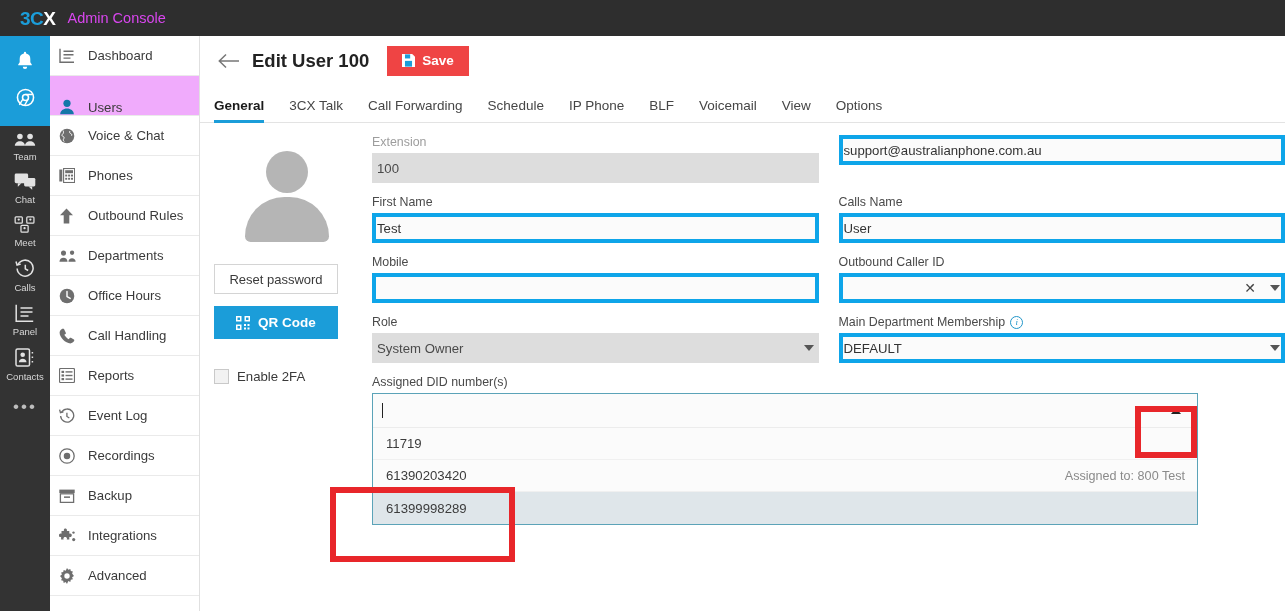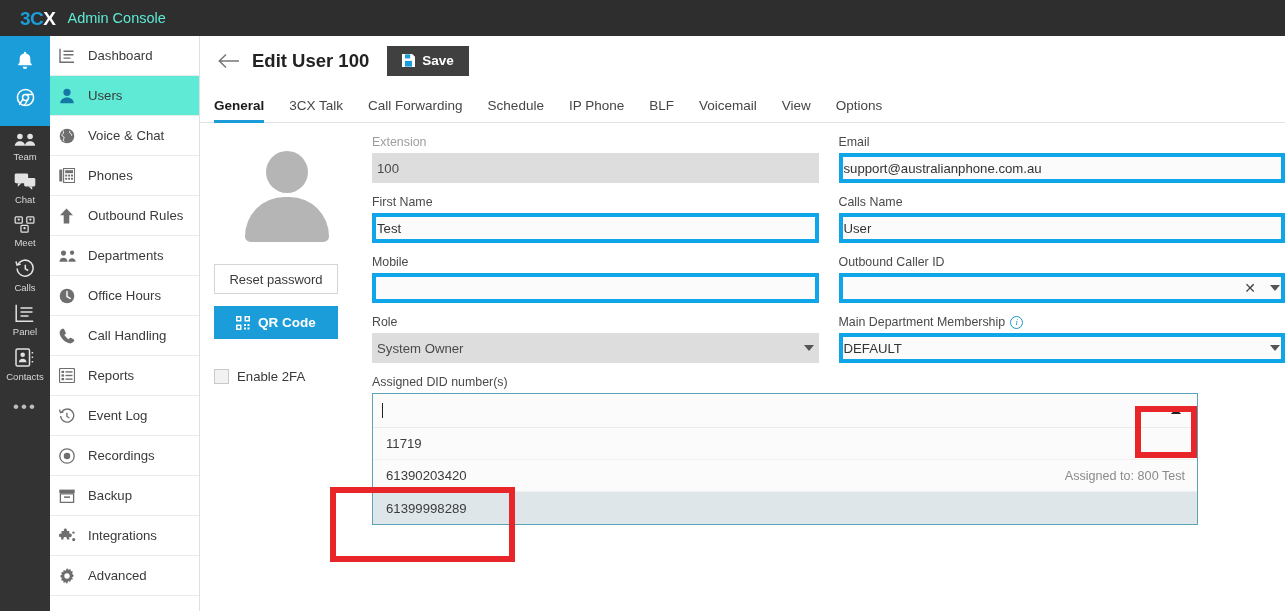--- a/index.html
+++ b/index.html
@@ -15,21 +15,21 @@
     position: absolute; left: 0; top: 0; width: 1285px; height: 36px;
     background: #2e2e2e; display: flex; align-items: center;
   }
   .brand-logo {
     margin-left: 20px; font-size: 19px; font-weight: bold;
     letter-spacing: -0.5px; line-height: 1;
   }
   .brand-logo .c3 { color: #1b9dd9; }
   .brand-logo .cx { color: #ffffff; }
   .brand-title {
-    margin-left: 12px; color: #5eead4; font-size: 14.5px; font-weight: normal;
+    margin-left: 12px; color: #d946ef; font-size: 14.5px; font-weight: normal;
   }
 
   
   .rail {
     position: absolute; left: 0; top: 36px; width: 50px; height: 575px;
     background: #333333;
   }
   .rail-top { background: #1b9dd9; height: 90px; width: 50px;
     display: flex; flex-direction: column; align-items: center;
     justify-content: space-around; padding: 8px 0; }
@@ -45,39 +45,39 @@
   
   .sidebar {
     position: absolute; left: 50px; top: 36px; width: 150px; height: 575px;
     background: #ffffff; border-right: 1px solid #e0e0e0; overflow: hidden;
   }
   .nav-item {
     height: 40px; display: flex; align-items: center;
     border-bottom: 1px solid #eaeaea; padding-left: 9px;
     font-size: 13.2px; color: #3a3a3a; background: #ffffff;
   }
-  .nav-item.active { background: #5eead4; }
+  .nav-item.active { background: #f0abfc; align-items: flex-end; }
   .nav-item .nav-ico {
     width: 22px; min-width: 22px; display: flex;
     align-items: center; justify-content: flex-start; margin-right: 7px;
   }
   .nav-item.active .nav-ico svg { fill: #1477a8; }
 
   
   .main { position: absolute; left: 200px; top: 36px;
     width: 1085px; height: 575px; background: #ffffff; }
 
   .page-head { height: 49px; display: flex; align-items: center;
     padding-left: 14px; }
   .back-arrow { width: 30px; height: 30px; display: flex;
     align-items: center; justify-content: center; color: #777; }
   .page-title { font-size: 18.5px; font-weight: bold; color: #222;
     margin-left: 8px; margin-right: 18px; }
   .save-btn {
-    background: #404040; color: #fff; border: none;
+    background: #ef4444; color: #fff; border: none;
     height: 30px; padding: 0 15px; display: flex; align-items: center;
     font-size: 13.5px; font-weight: bold; font-family: inherit; cursor: pointer;
   }
   .save-btn .sv-ico { margin-right: 7px; display: flex; }
 
   .tabs { height: 38px; display: flex; align-items: flex-end;
     padding-left: 14px; border-bottom: 1px solid #e3e3e3; }
   .tab { font-size: 13.5px; color: #464646; padding: 0 0 9px 0;
     margin-right: 25px; cursor: pointer; position: relative; }
   .tab.active { font-weight: bold; color: #1a1a1a; }
@@ -495,21 +495,20 @@
       </div>
 
       <div class="fields">
 
         <div class="row">
           <div class="fg">
             <span class="lbl dim">Extension</span>
             <div class="ctl readonly">100</div>
           </div>
           <div class="fg">
-            <span class="lbl">Email</span>
             <div class="ctl">support@australianphone.com.au</div>
           </div>
         </div>
 
         <div class="row">
           <div class="fg">
             <span class="lbl">First Name</span>
             <div class="ctl">Test</div>
           </div>
           <div class="fg">

